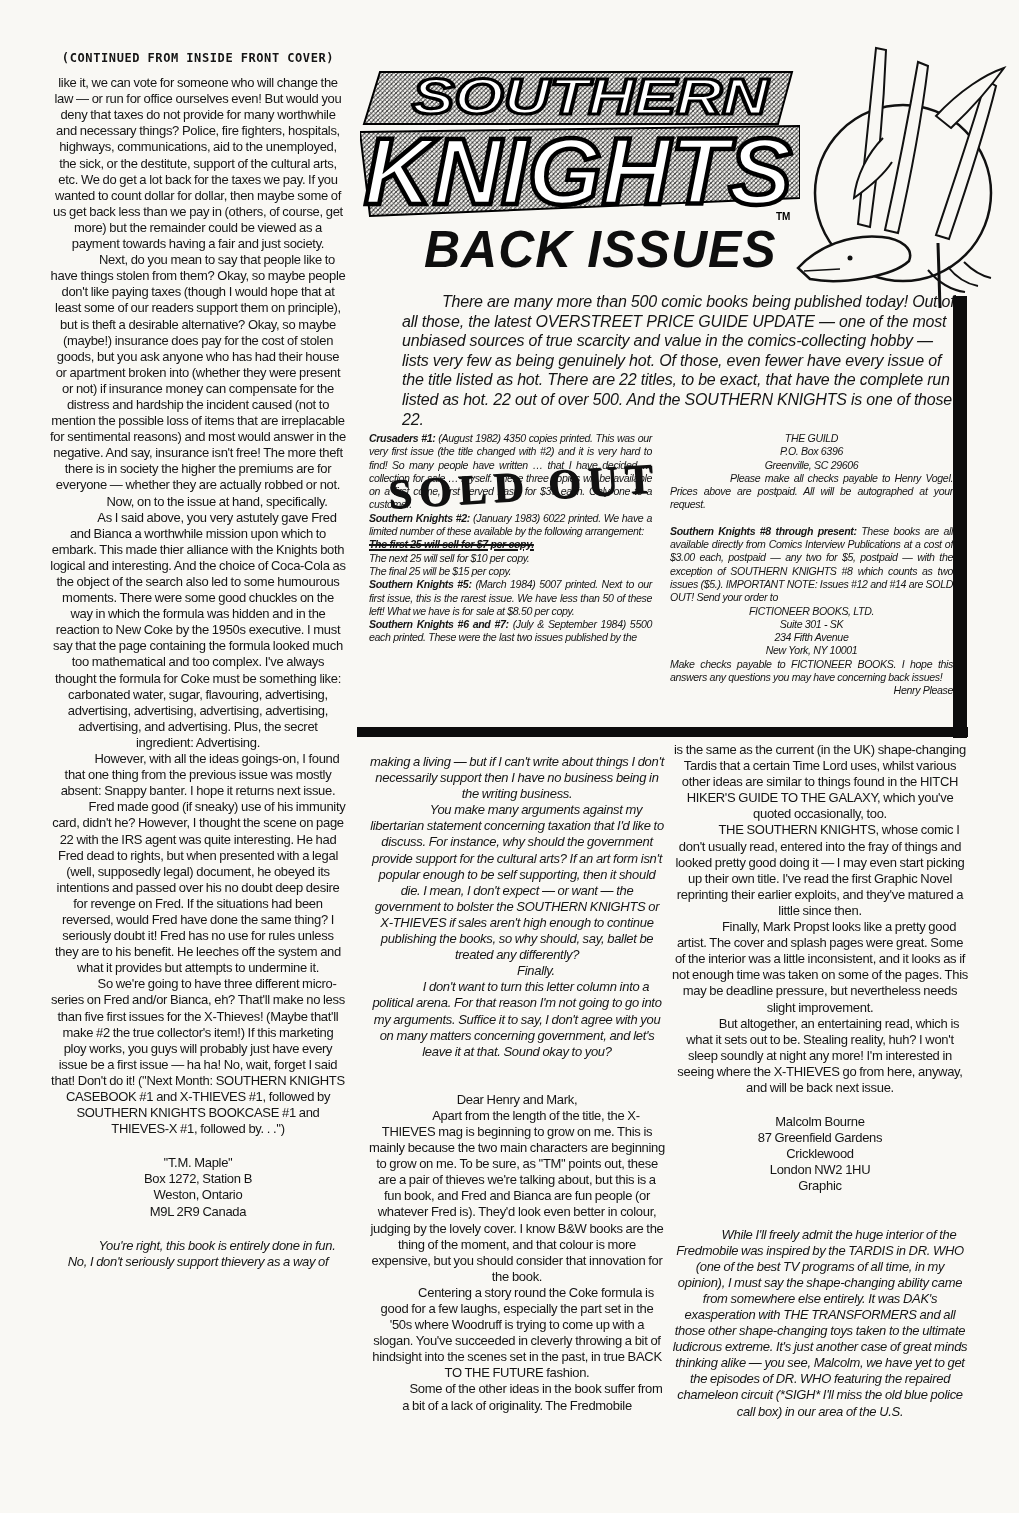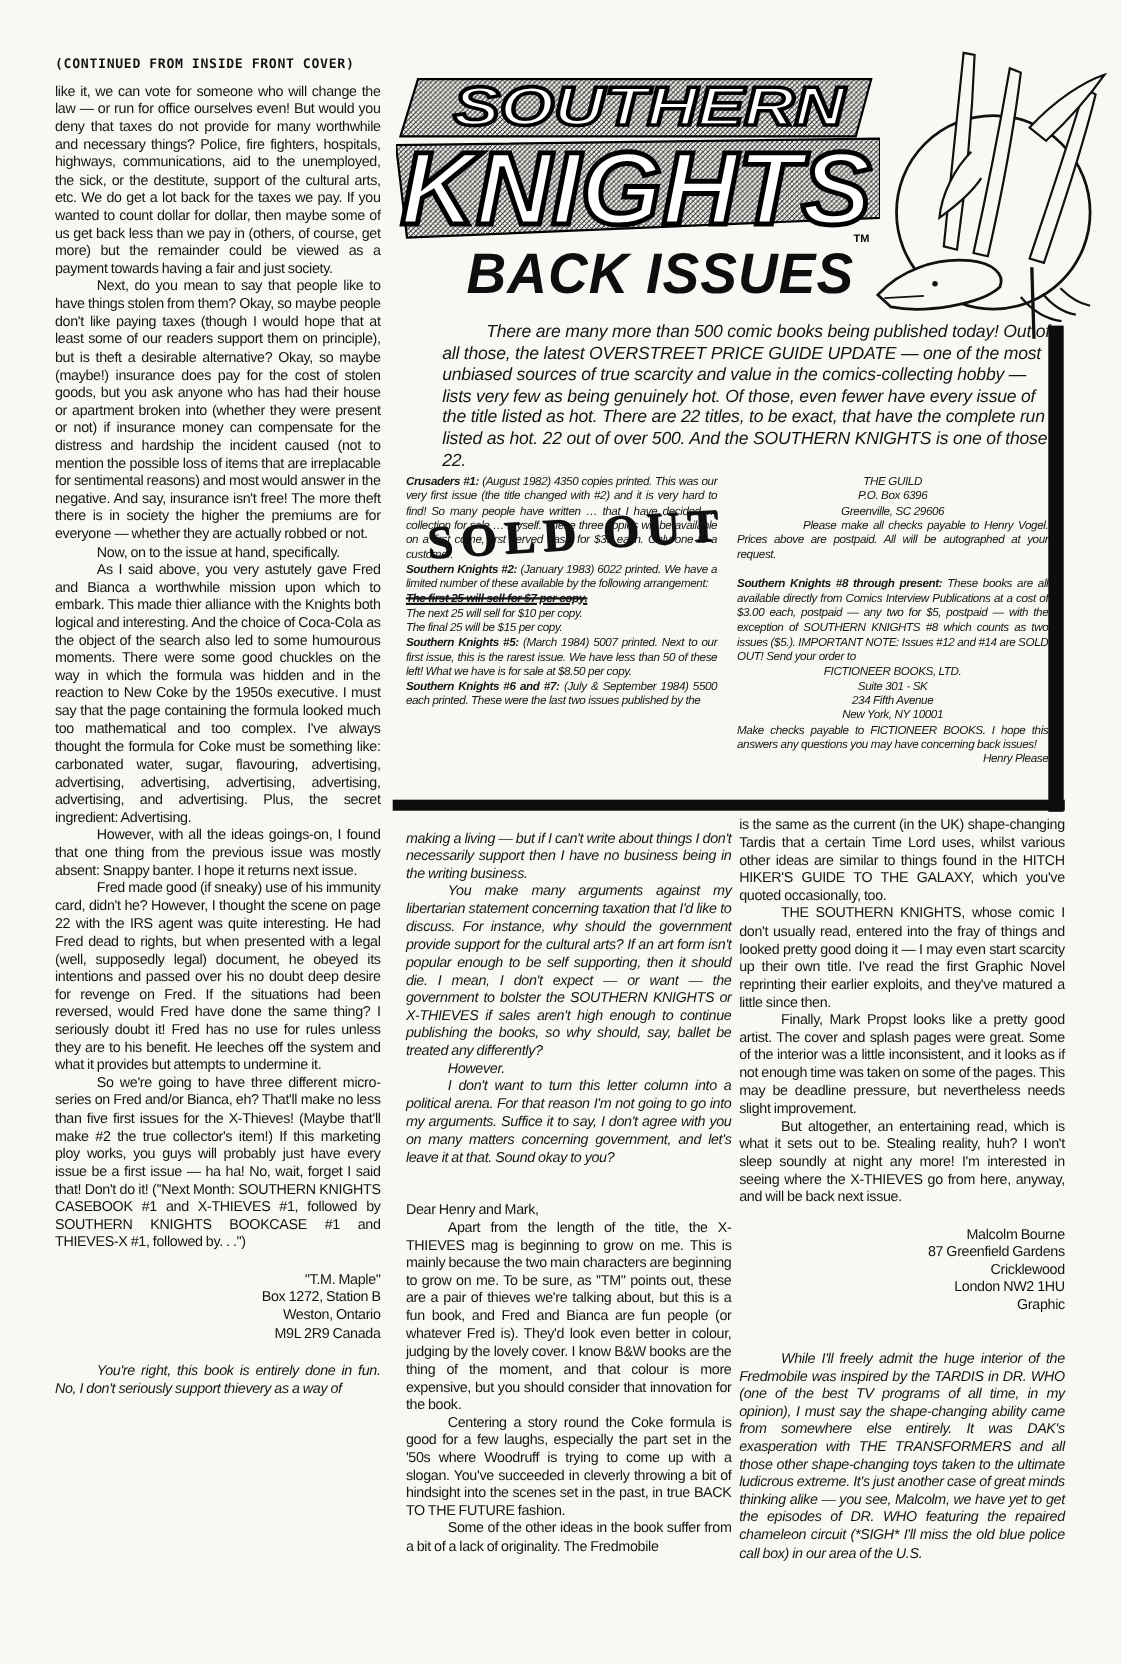--- a/index.html
+++ b/index.html
@@ -1,21 +1,21 @@
 <!DOCTYPE html>
 <html><head>
 <meta charset="utf-8">
 <style>
   html,body{margin:0;padding:0;background:#e9e8e4;}
   .page{position:relative;width:1019px;height:1513px;background:#f9f8f4;overflow:hidden;
         font-family:"Liberation Sans",sans-serif;color:#151515;}
   
   .col{position:absolute;text-align:justify;font-size:13px;line-height:16.1px;
        letter-spacing:-0.3px;word-spacing:-0.4px;}
-  .col p{margin:0;}
+  .col p{margin:0;text-align:center;}
   .hdr{font-family:"DejaVu Sans Mono",monospace;font-weight:bold;font-size:12px;
        letter-spacing:0.6px;text-align:left;margin-bottom:9px !important;white-space:nowrap;}
   .p{text-indent:0;}
   .pi{text-indent:38px;}
   .pit{font-style:italic;text-indent:38px;}
   .ni{text-indent:0 !important;}
   .sig{text-align:right;text-indent:0;font-style:normal;}
   .gap{margin-top:18px !important;}
   .gap2{margin-top:32px !important;}
   
@@ -136,32 +136,32 @@
         <p class="p"><span>Make checks payable to FICTIONEER BOOKS. I hope this answers any questions you may have concerning back issues!</span></p>
         <p class="right"><span>Henry Please</span></p>
       </div>
   </div>
   <div class="sold-out">SOLD OUT</div>
 
   <div class="col c-mid">
 
   <p class="pit ni"><span>making a living — but if I can't write about things I don't necessarily support then I have no business being in the writing business.</span></p>
       <p class="pit"><span>You make many arguments against my libertarian statement concerning taxation that I'd like to discuss. For instance, why should the government provide support for the cultural arts? If an art form isn't popular enough to be self supporting, then it should die. I mean, I don't expect — or want — the government to bolster the SOUTHERN KNIGHTS or X-THIEVES if sales aren't high enough to continue publishing the books, so why should, say, ballet be treated any differently?</span></p>
-      <p class="pit"><span>However.</span></p>
+      <p class="pit"><span>Finally.</span></p>
       <p class="pit"><span>I don't want to turn this letter column into a political arena. For that reason I'm not going to go into my arguments. Suffice it to say, I don't agree with you on many matters concerning government, and let's leave it at that. Sound okay to you?</span></p>
       <p class="p gap2"><span>Dear Henry and Mark,</span></p>
       <p class="pi"><span>Apart from the length of the title, the X-THIEVES mag is beginning to grow on me. This is mainly because the two main characters are beginning to grow on me. To be sure, as ''TM'' points out, these are a pair of thieves we're talking about, but this is a fun book, and Fred and Bianca are fun people (or whatever Fred is). They'd look even better in colour, judging by the lovely cover. I know B&amp;W books are the thing of the moment, and that colour is more expensive, but you should consider that innovation for the book.</span></p>
       <p class="pi"><span>Centering a story round the Coke formula is good for a few laughs, especially the part set in the '50s where Woodruff is trying to come up with a slogan. You've succeeded in cleverly throwing a bit of hindsight into the scenes set in the past, in true BACK TO THE FUTURE fashion.</span></p>
       <p class="pi"><span>Some of the other ideas in the book suffer from a bit of a lack of originality. The Fredmobile</span></p>
     </div>
 
   <div class="col c-right">
 
   <p class="p"><span>is the same as the current (in the UK) shape-changing Tardis that a certain Time Lord uses, whilst various other ideas are similar to things found in the HITCH HIKER'S GUIDE TO THE GALAXY, which you've quoted occasionally, too.</span></p>
-      <p class="pi"><span>THE SOUTHERN KNIGHTS, whose comic I don't usually read, entered into the fray of things and looked pretty good doing it — I may even start scarcity up their own title. I've read the first Graphic Novel reprinting their earlier exploits, and they've matured a little since then.</span></p>
+      <p class="pi"><span>THE SOUTHERN KNIGHTS, whose comic I don't usually read, entered into the fray of things and looked pretty good doing it — I may even start picking up their own title. I've read the first Graphic Novel reprinting their earlier exploits, and they've matured a little since then.</span></p>
       <p class="pi"><span>Finally, Mark Propst looks like a pretty good artist. The cover and splash pages were great. Some of the interior was a little inconsistent, and it looks as if not enough time was taken on some of the pages. This may be deadline pressure, but nevertheless needs slight improvement.</span></p>
       <p class="pi"><span>But altogether, an entertaining read, which is what it sets out to be. Stealing reality, huh? I won't sleep soundly at night any more! I'm interested in seeing where the X-THIEVES go from here, anyway, and will be back next issue.</span></p>
       <p class="sig gap"><span>Malcolm Bourne</span></p>
       <p class="sig"><span>87 Greenfield Gardens</span></p>
       <p class="sig"><span>Cricklewood</span></p>
       <p class="sig"><span>London NW2 1HU</span></p>
       <p class="sig"><span>Graphic</span></p>
       <p class="pit gap2"><span>While I'll freely admit the huge interior of the Fredmobile was inspired by the TARDIS in DR. WHO (one of the best TV programs of all time, in my opinion), I must say the shape-changing ability came from somewhere else entirely. It was DAK's exasperation with THE TRANSFORMERS and all those other shape-changing toys taken to the ultimate ludicrous extreme. It's just another case of great minds thinking alike — you see, Malcolm, we have yet to get the episodes of DR. WHO featuring the repaired chameleon circuit (*SIGH* I'll miss the old blue police call box) in our area of the U.S.</span></p>
     </div>
 

